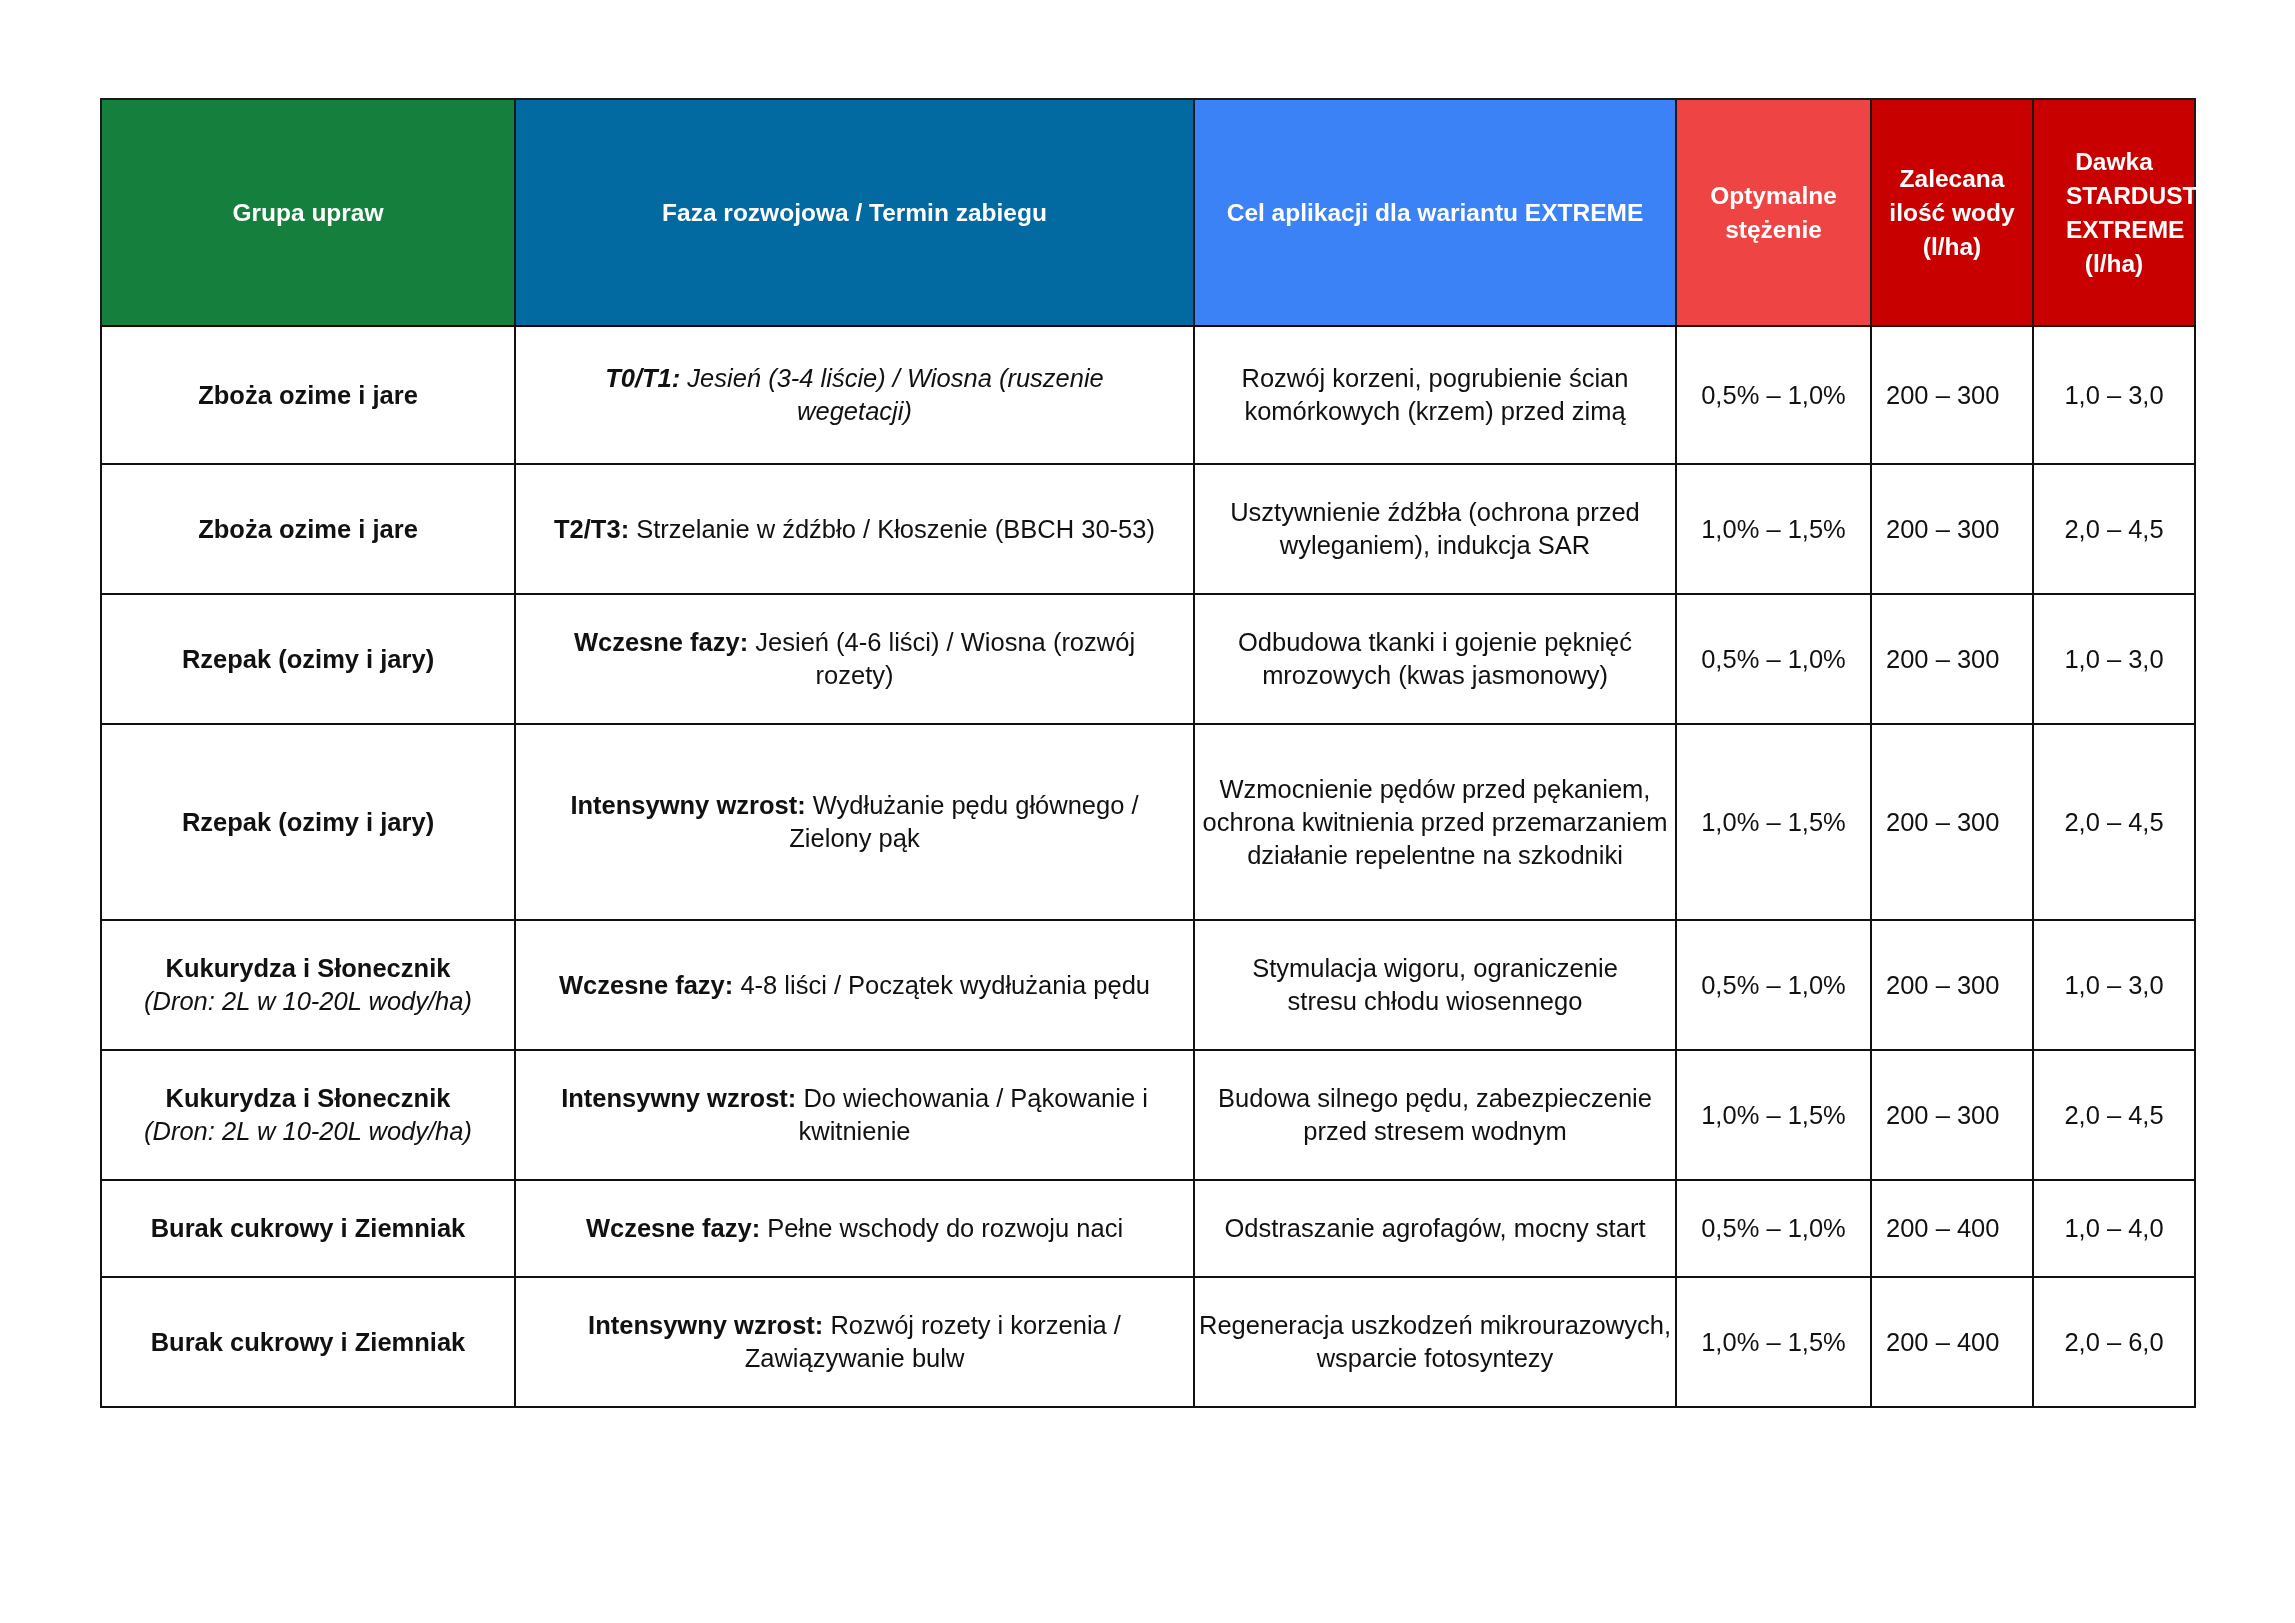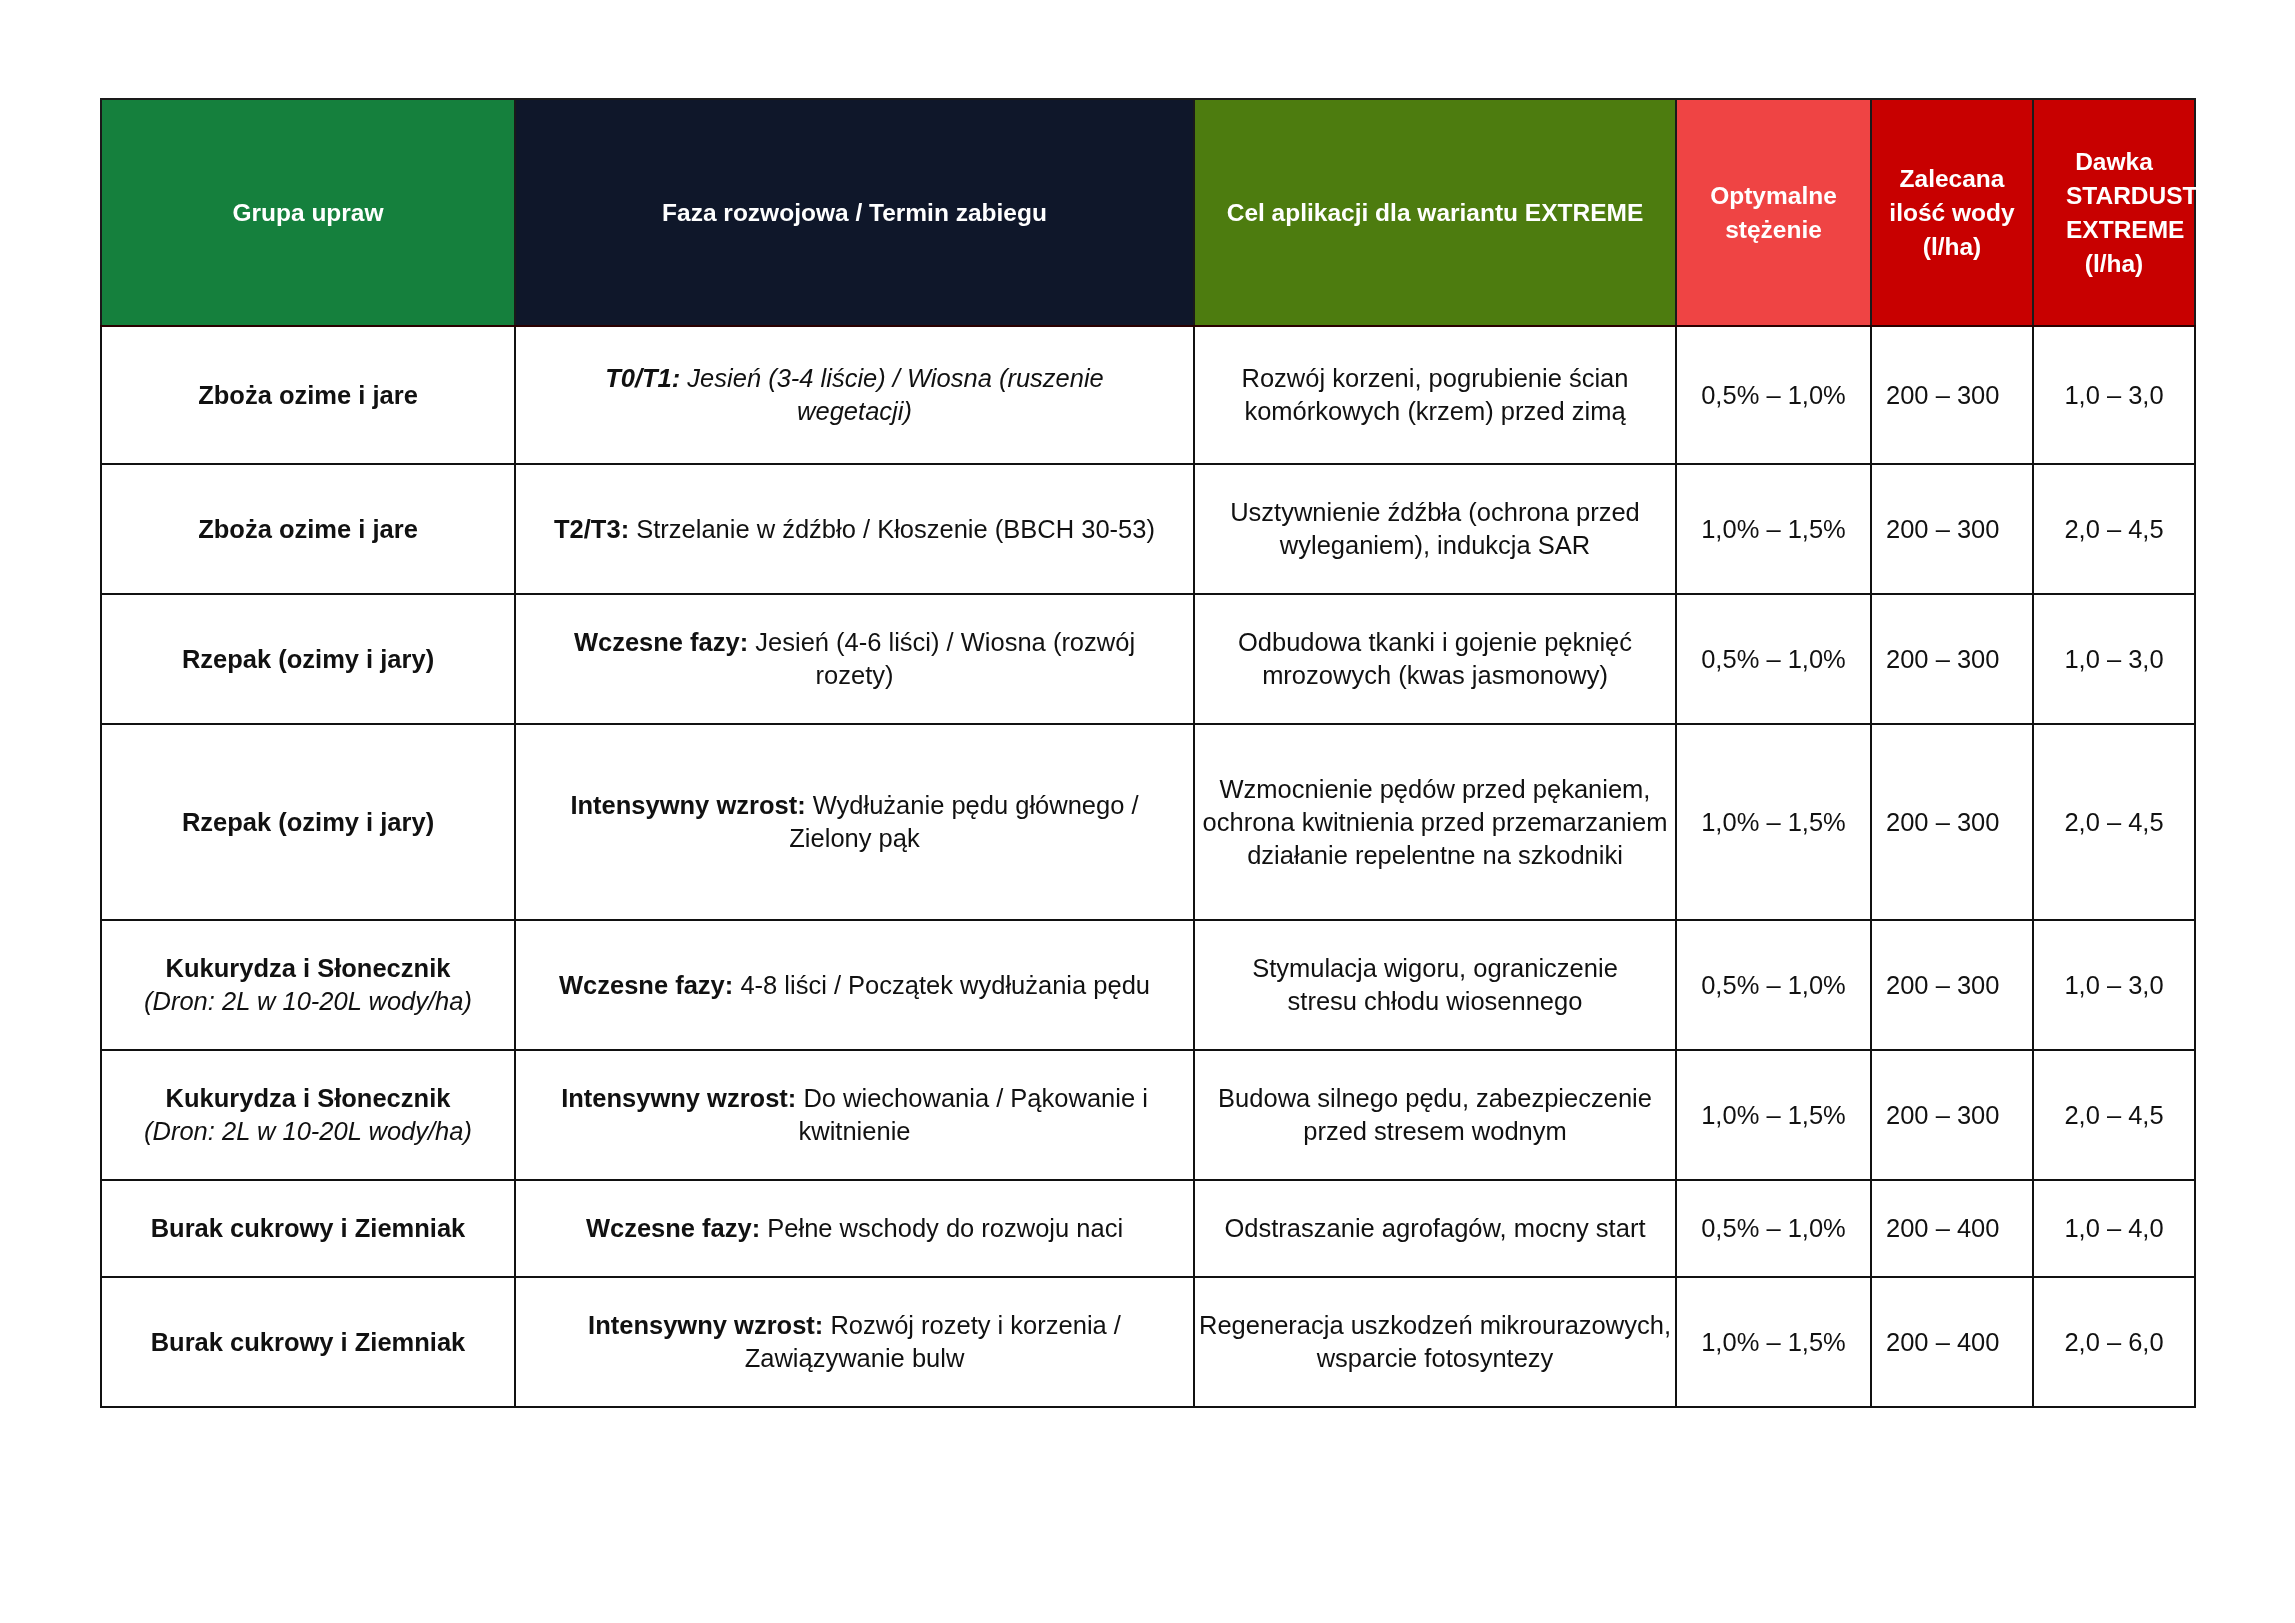--- a/index.html
+++ b/index.html
@@ -72,22 +72,22 @@
     <col class="c1">
       <col class="c2">
       <col class="c3">
       <col class="c4">
       <col class="c5">
       <col class="c6">
   </colgroup>
   <thead>
     <tr>
       <th style="background: #15803d;">Grupa upraw</th>
-      <th style="background: #0f172a;">Faza rozwojowa / Termin zabiegu</th>
-      <th style="background: #4d7c0f;">Cel aplikacji dla wariantu EXTREME</th>
+      <th style="background: #0369a1;">Faza rozwojowa / Termin zabiegu</th>
+      <th style="background: #3b82f6;">Cel aplikacji dla wariantu EXTREME</th>
       <th style="padding: 0px 27.4px; background: #ef4444;">Optymalne stężenie</th>
       <th style="padding: 0px 7.8px; background: rgb(200, 0, 0);">Zalecana ilość wody (l/ha)</th>
       <th style="padding: 0px 32px; background: rgb(200, 0, 0);">Dawka STARDUST EXTREME (l/ha)</th>
     </tr>
   </thead>
   <tbody>
     <tr class="h135">
       <td class="crop"><span>Zboża ozime i jare</span></td>
       <td class="phase" style="padding:4px 39px;font-style:italic;"><span class="phase-key">T0/T1:</span><span> Jesień (3-4 liście) / Wiosna (ruszenie wegetacji)</span></td>
       <td style="padding:0 23.5px;">Rozwój korzeni, pogrubienie ścian komórkowych (krzem) przed zimą</td>

